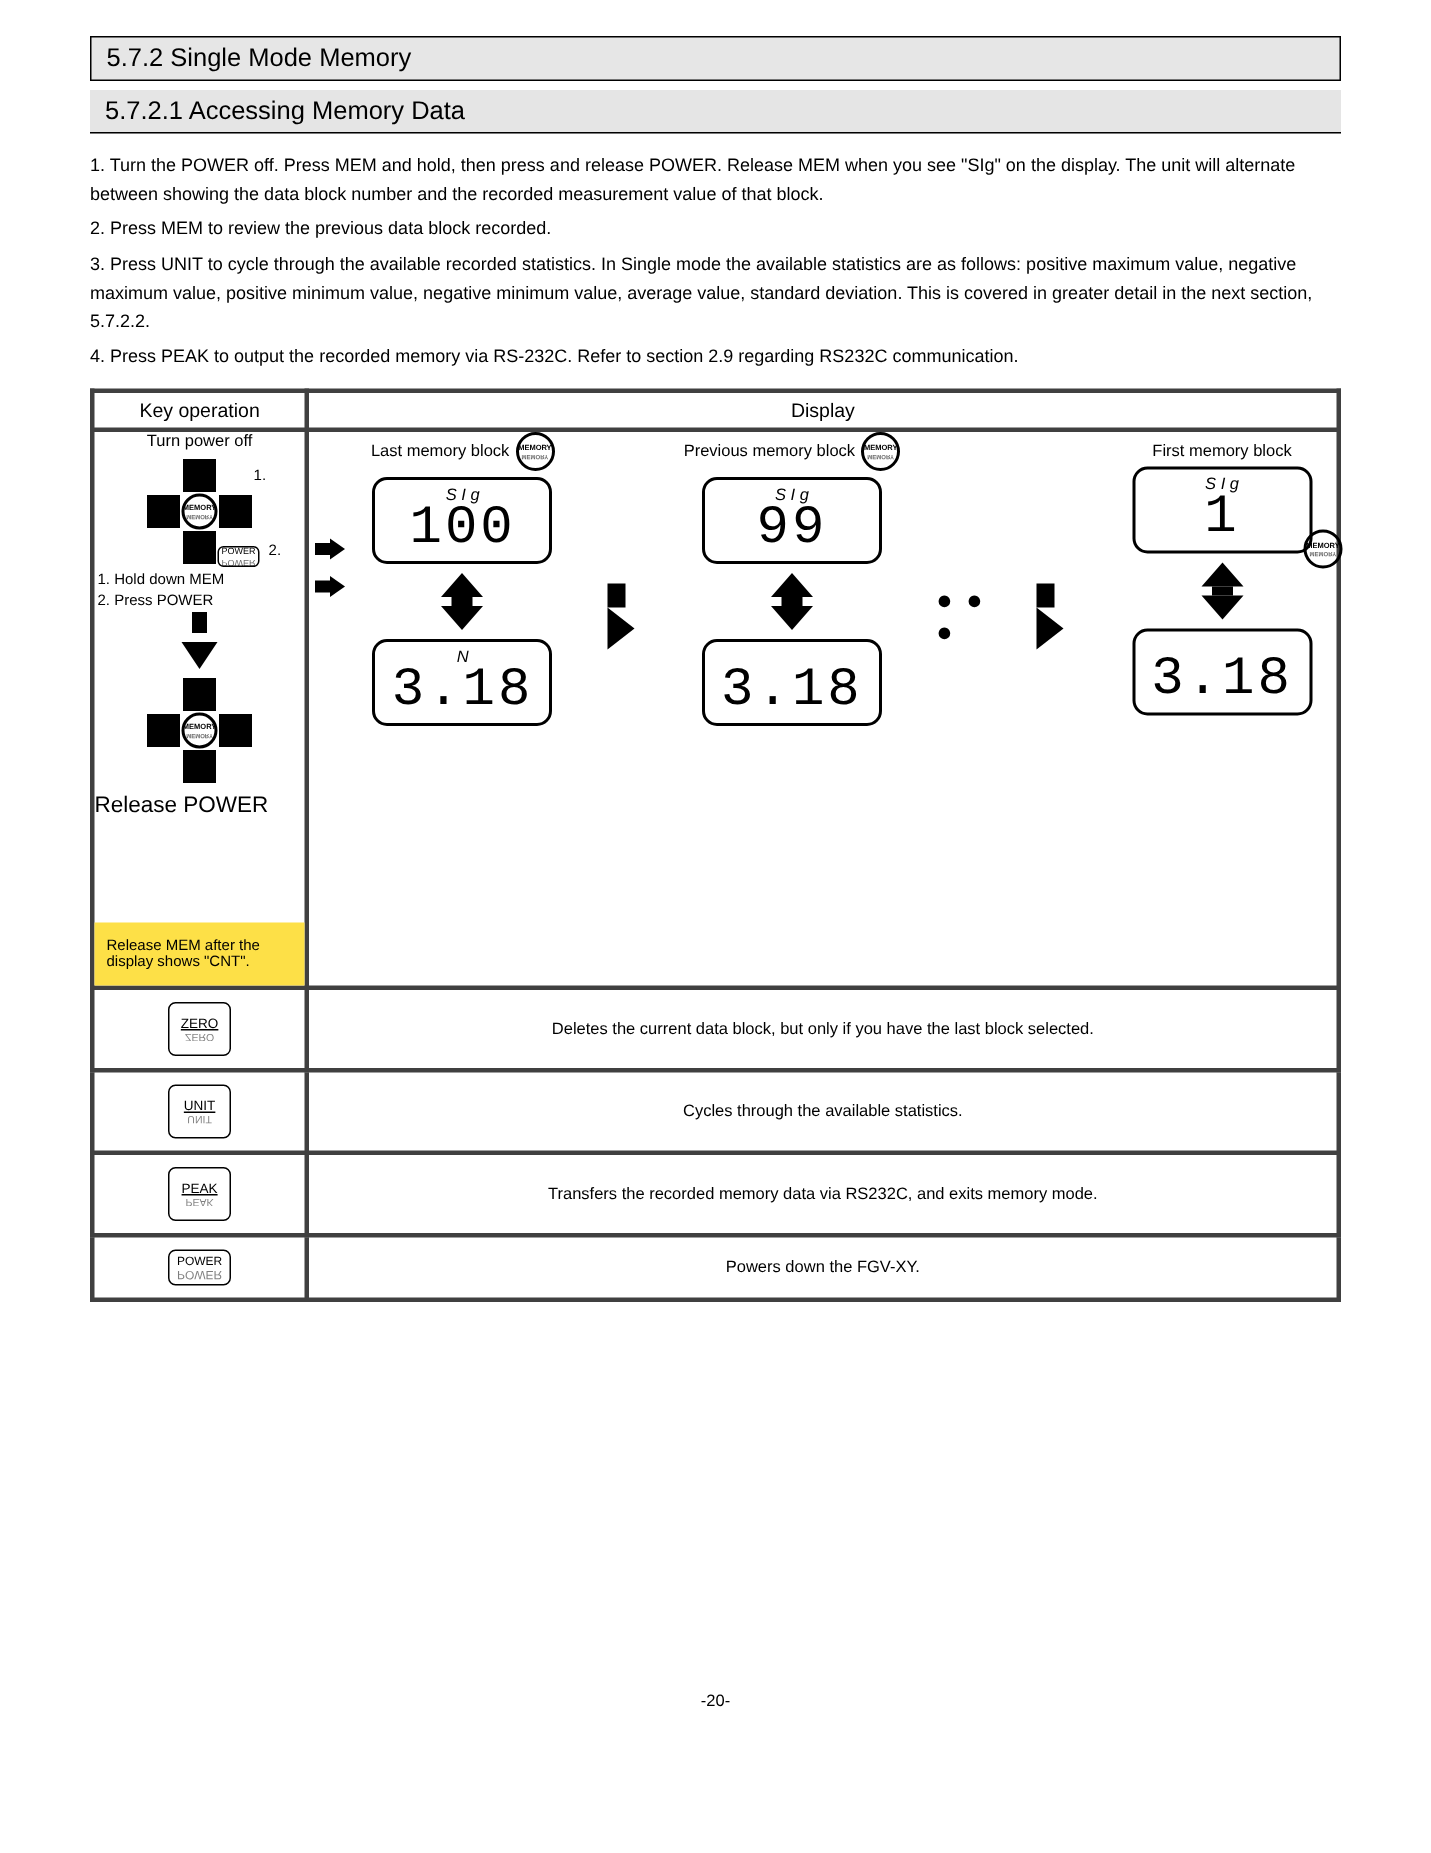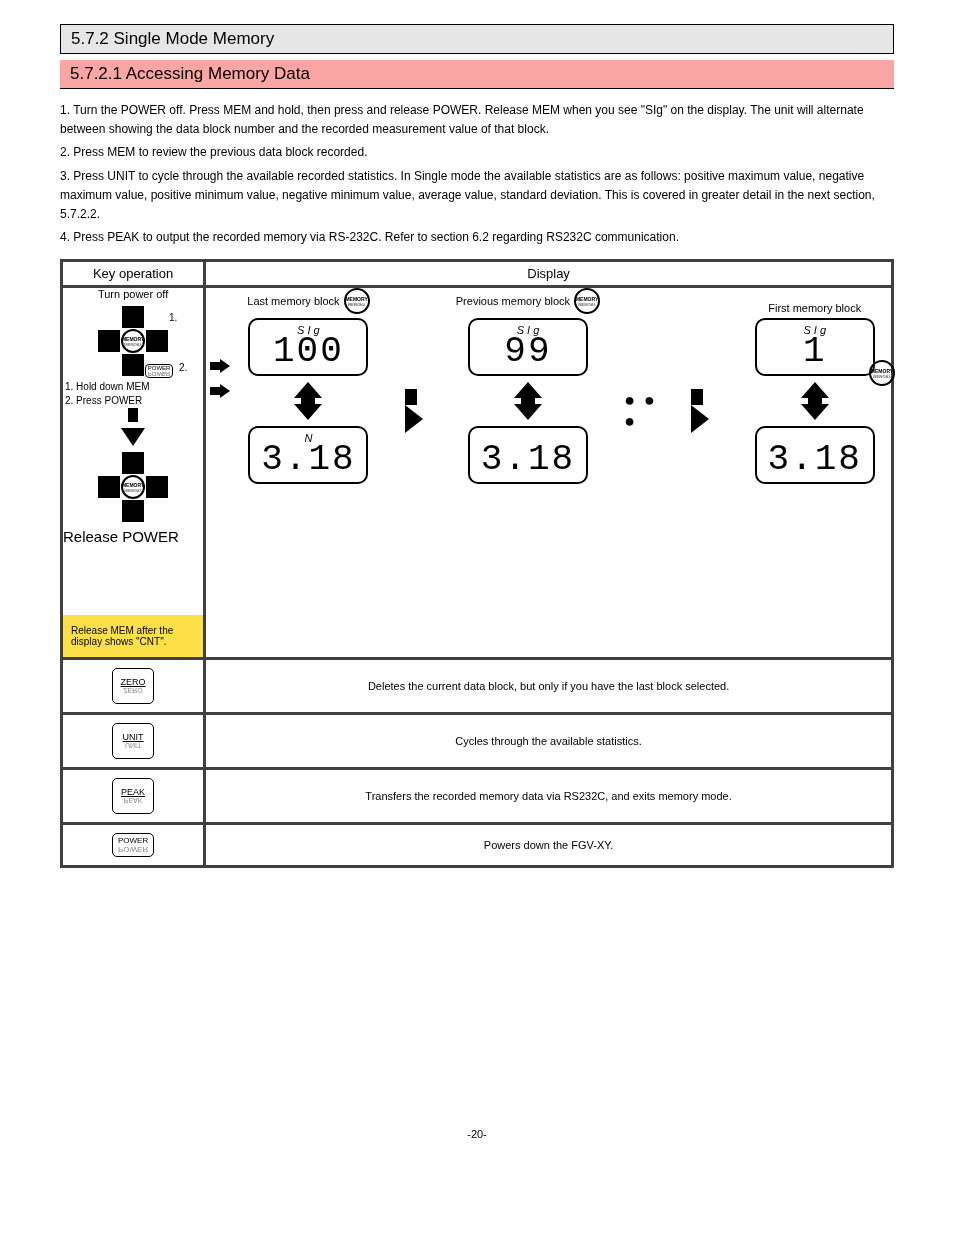--- a/index.html
+++ b/index.html
@@ -13,21 +13,21 @@
     width: 954px;
   }
   .section-header {
     background: #e6e6e6;
     border: 1px solid #000;
     padding: 4px 10px;
     font-size: 17px;
     margin-bottom: 6px;
   }
   .sub-header {
-    background: #fca5a5;
+    background: #e5e5e5;
     border-bottom: 1px solid #000;
     padding: 4px 10px;
     font-size: 17px;
     margin-bottom: 12px;
   }
   .body-text {
     font-size: 12px;
     line-height: 1.6;
     margin-bottom: 4px;
   }
@@ -102,21 +102,21 @@
     content:"";display:block;width:10px;height:14px;background:#000;margin:0 auto;
   }
   .release-power { font-size:15px; margin-top:6px; }
   .mem-note {
     background:#fde047;
     padding:10px 8px;
     font-size:10px;
     margin-top:70px;
   }
   .display-cell { padding:20px 6px 20px 4px; position:relative; }
-  .flow-row { display:flex; align-items:flex-end; gap:20px; }
+  .flow-row { display:flex; align-items:center; gap:20px; }
   .block-col { display:flex; flex-direction:column; align-items:center; width:170px; position:relative;}
   .block-label-row { display:flex; align-items:center; gap:4px; margin-bottom:4px;}
   .block-label { font-size:11px; }
   .mem-circle {
     width:26px;height:26px;border:2px solid #000;border-radius:50%;
     display:flex;flex-direction:column;align-items:center;justify-content:center;
     font-size:5px;font-weight:bold;line-height:1;
   }
   .mem-circle .flip{transform:scaleY(-1);opacity:.6;font-size:4px;}
   .lcd {
@@ -179,21 +179,21 @@
 </style>
 </head>
 <body>
 
 <div class="section-header">5.7.2 Single Mode Memory</div>
 <div class="sub-header">5.7.2.1 Accessing Memory Data</div>
 
 <div class="body-text">1. Turn the POWER off. Press MEM and hold, then press and release POWER.  Release MEM when you see "SIg" on the display.  The unit will alternate between showing the data block number and the recorded measurement value of that block.</div>
 <div class="body-text">2. Press MEM to review the previous data block recorded.</div>
 <div class="body-text">3. Press UNIT to cycle through the available recorded statistics.  In Single mode the available statistics are as follows:  positive maximum value, negative maximum value, positive minimum value, negative minimum value, average value, standard deviation. This is covered in greater detail in the next section, 5.7.2.2.</div>
-<div class="body-text">4. Press PEAK to output the recorded memory via RS-232C.  Refer to section 6.2 regarding RS232C communication.</div>
+<div class="body-text">4. Press PEAK to output the recorded memory via RS-232C.  Refer to section 2.9 regarding RS232C communication.</div>
 
 <table class="diagram-table">
   <tbody>
       <tr>
     <th class="key-op-col">Key operation</th>
     <th class="display-col">Display</th>
   </tr>
   <tr>
     <td class="key-cell">
       <div class="power-off-lbl">Turn power off</div>

